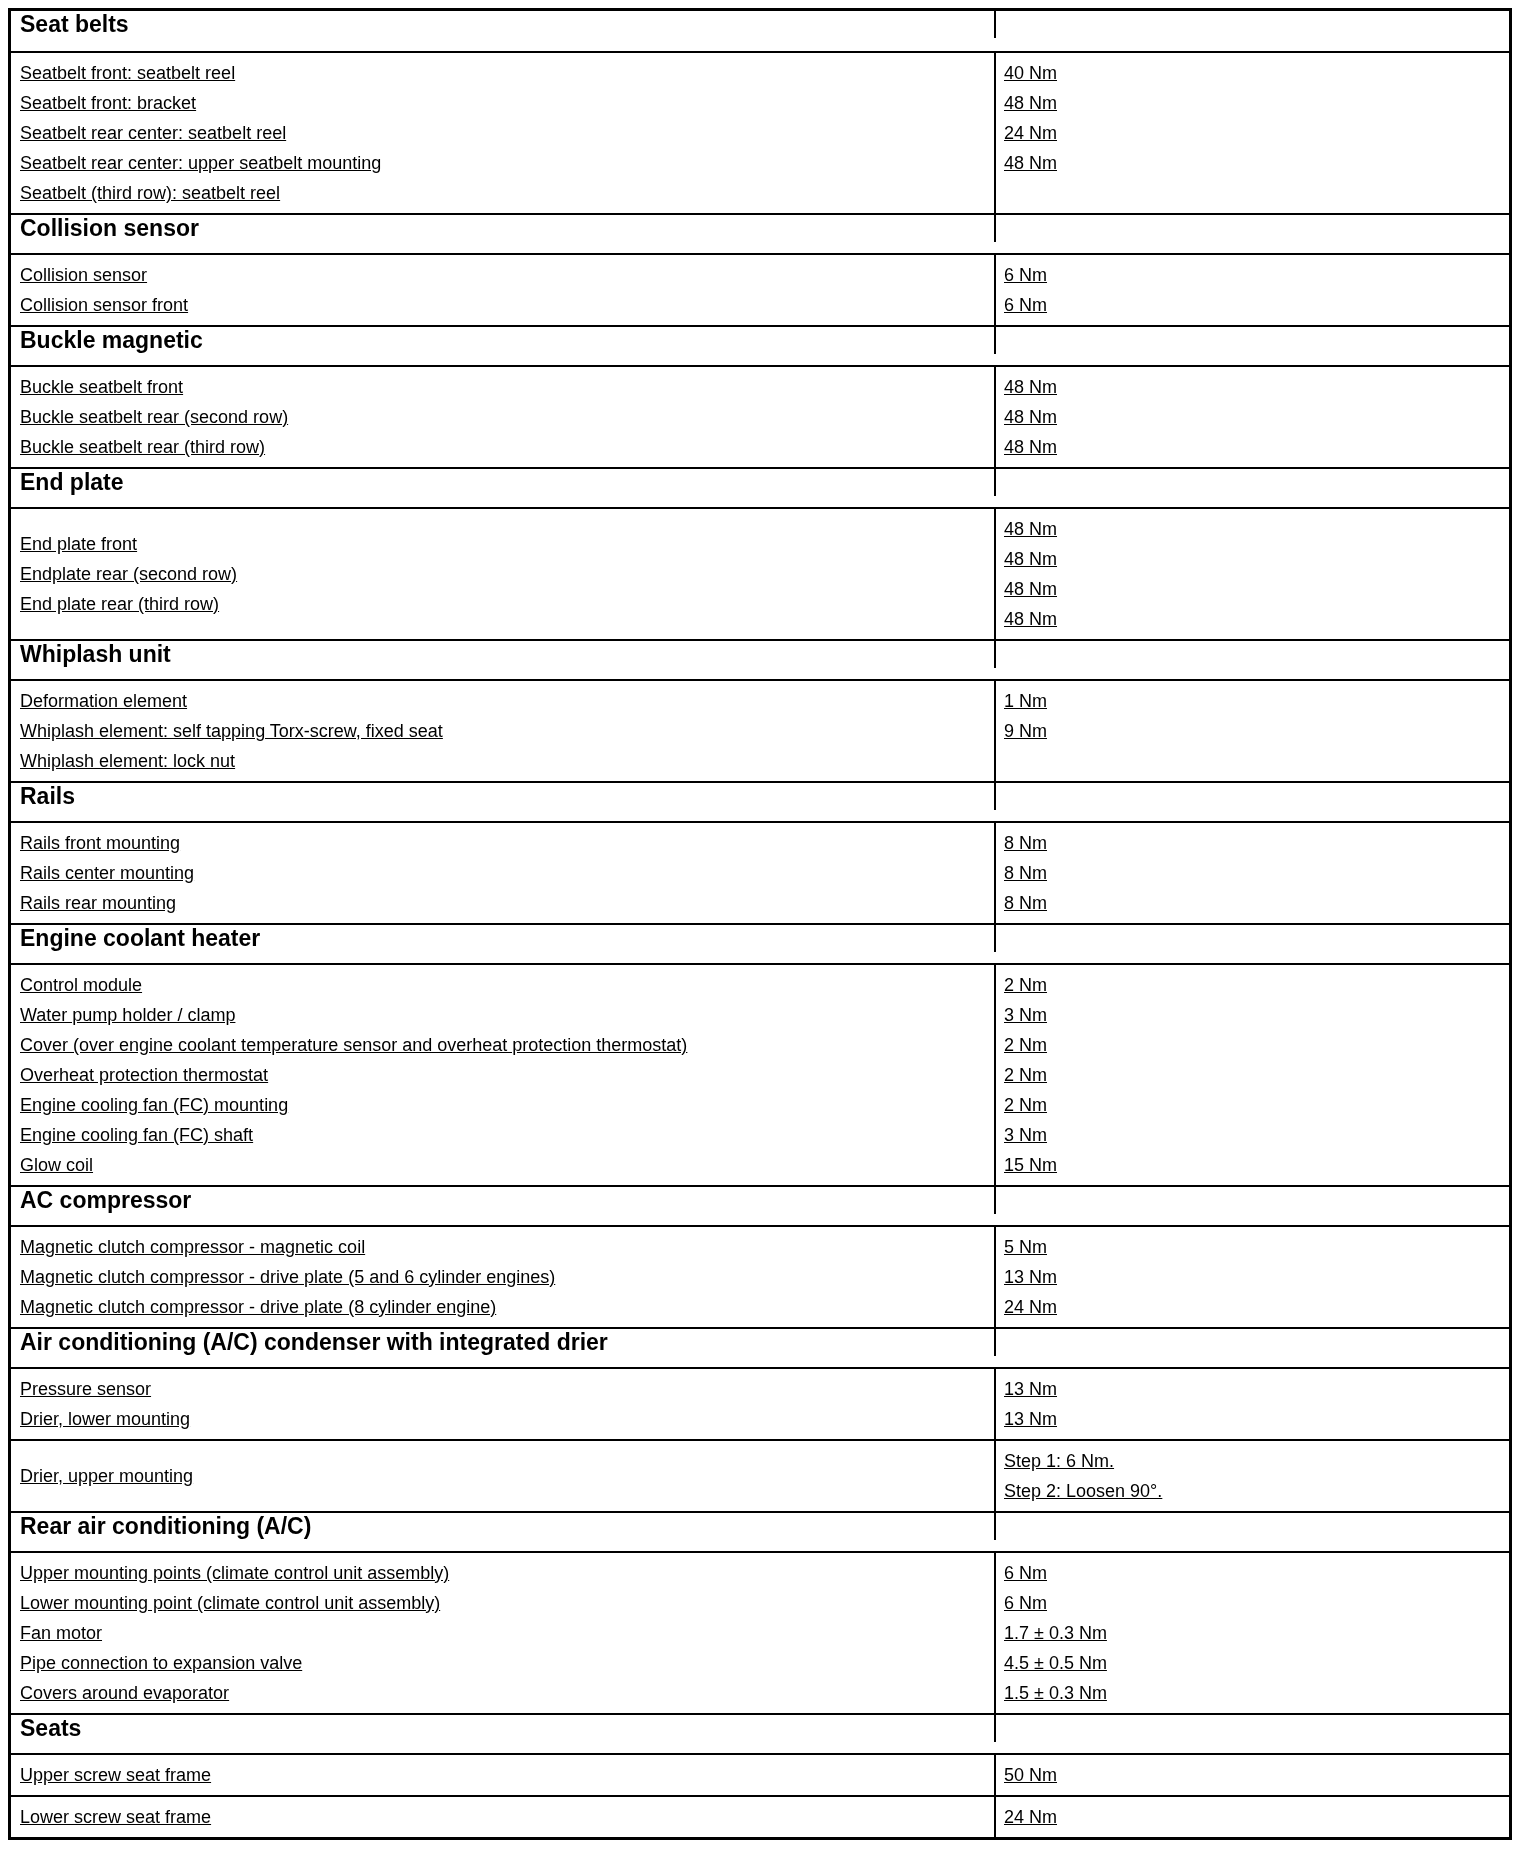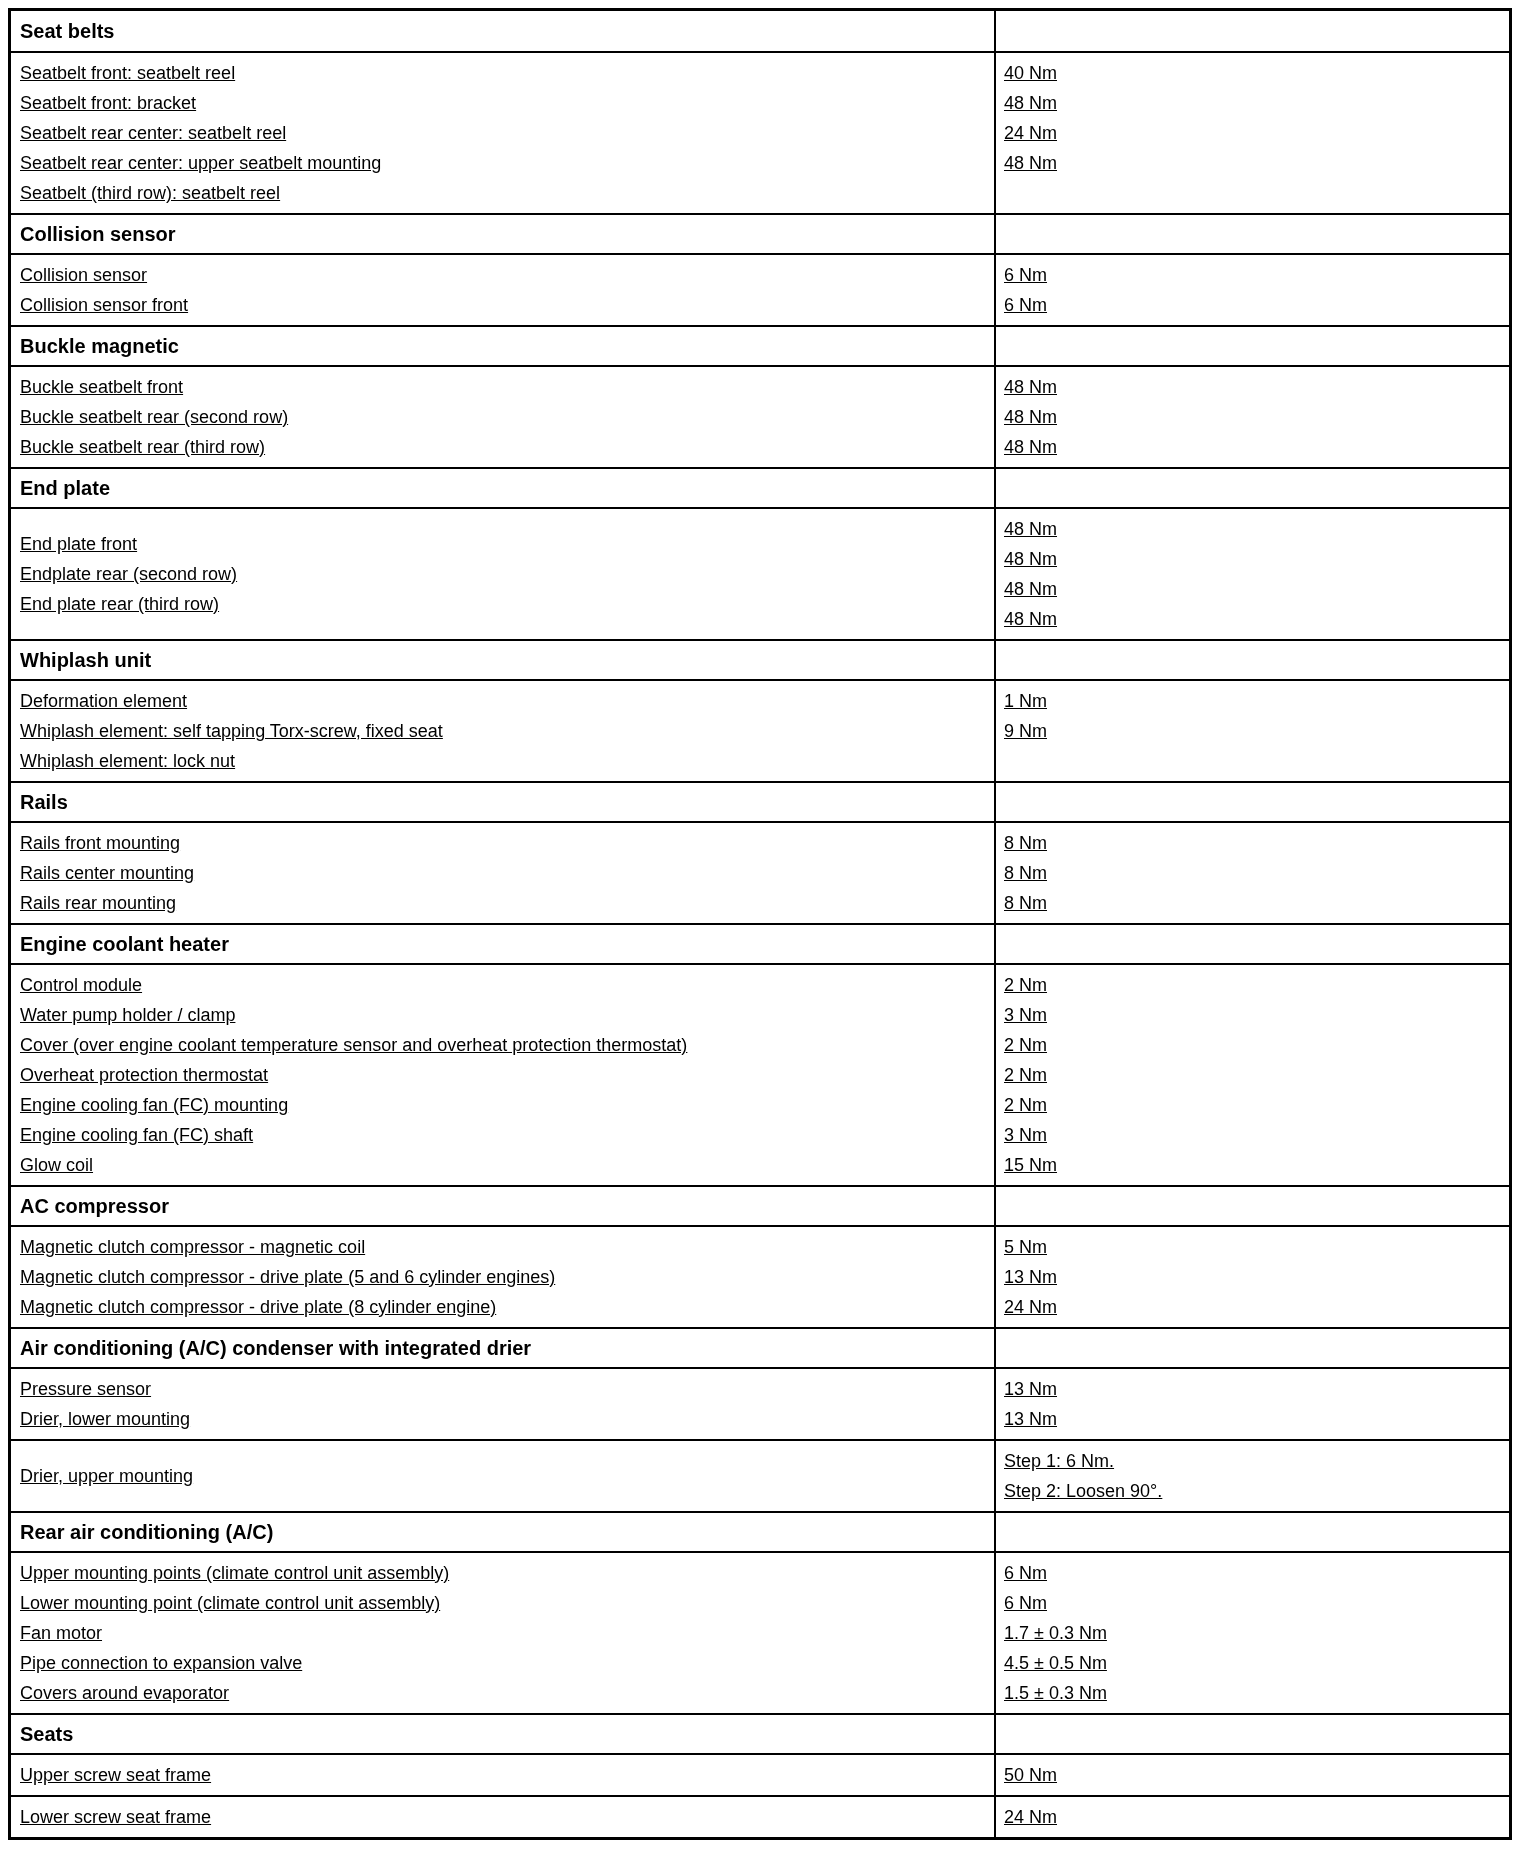--- a/index.html
+++ b/index.html
@@ -38,21 +38,22 @@
   }
   .cell.right {
     flex: 1;
     padding-left: 8px;
     padding-right: 6px;
     justify-content: flex-start;
   }
   .header-row {
     min-height: 40px;
     font-weight: bold;
-    font-size: 20px;
+    font-size: 23px;
+    flex-direction: column;
   }
   .header-row .cell { justify-content: center; }
   .block-row { font-size: 18px; text-decoration: underline; }
   .block-row .cell {
     padding-top: 5px;
     padding-bottom: 5px;
   }
   .line {
     line-height: 30px;
     white-space: nowrap;

